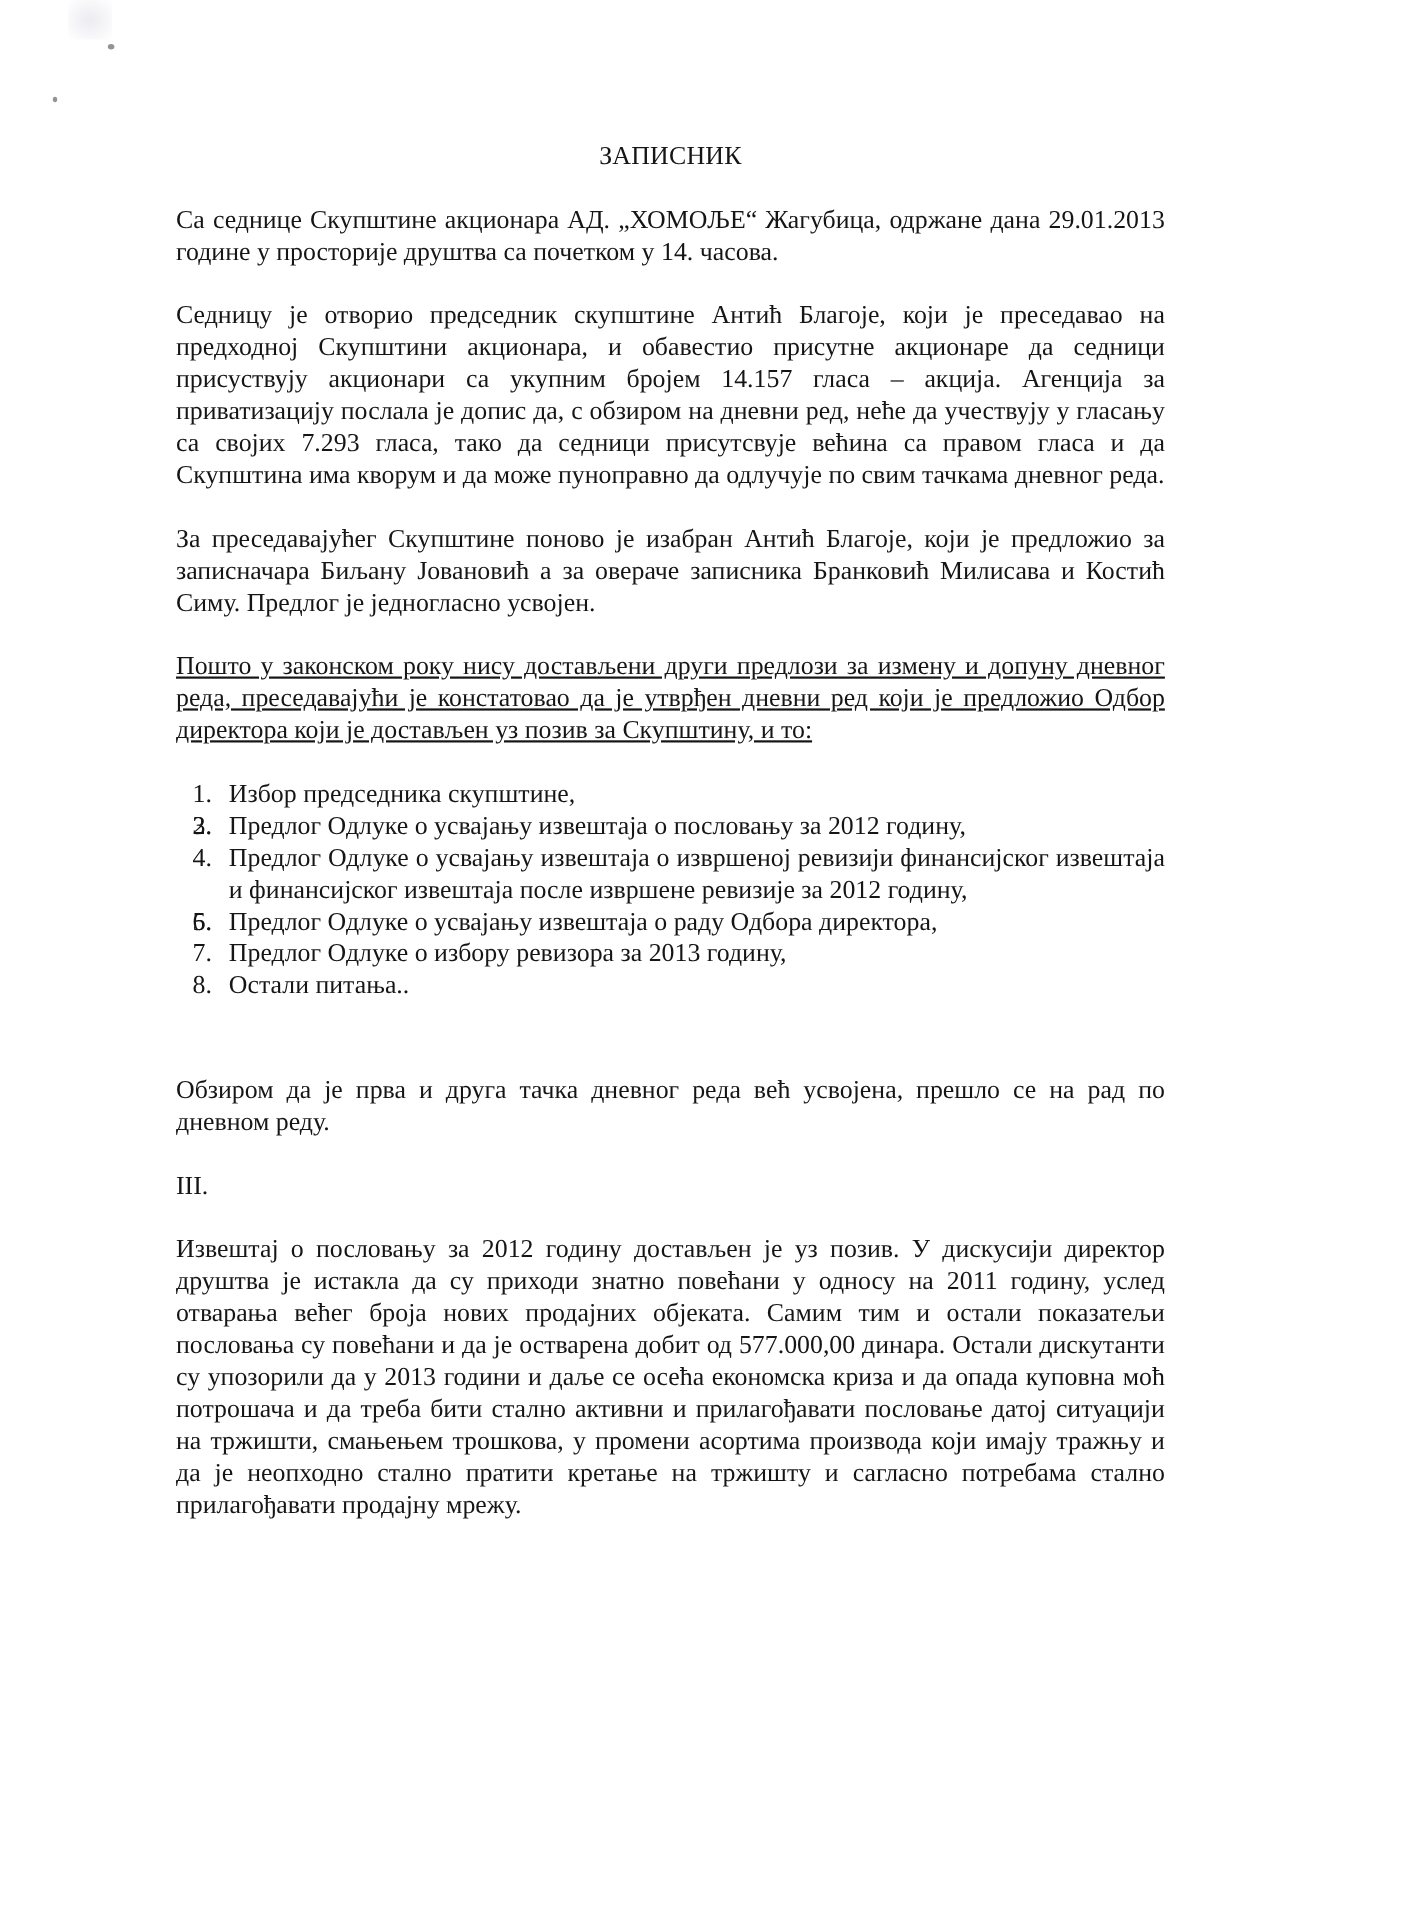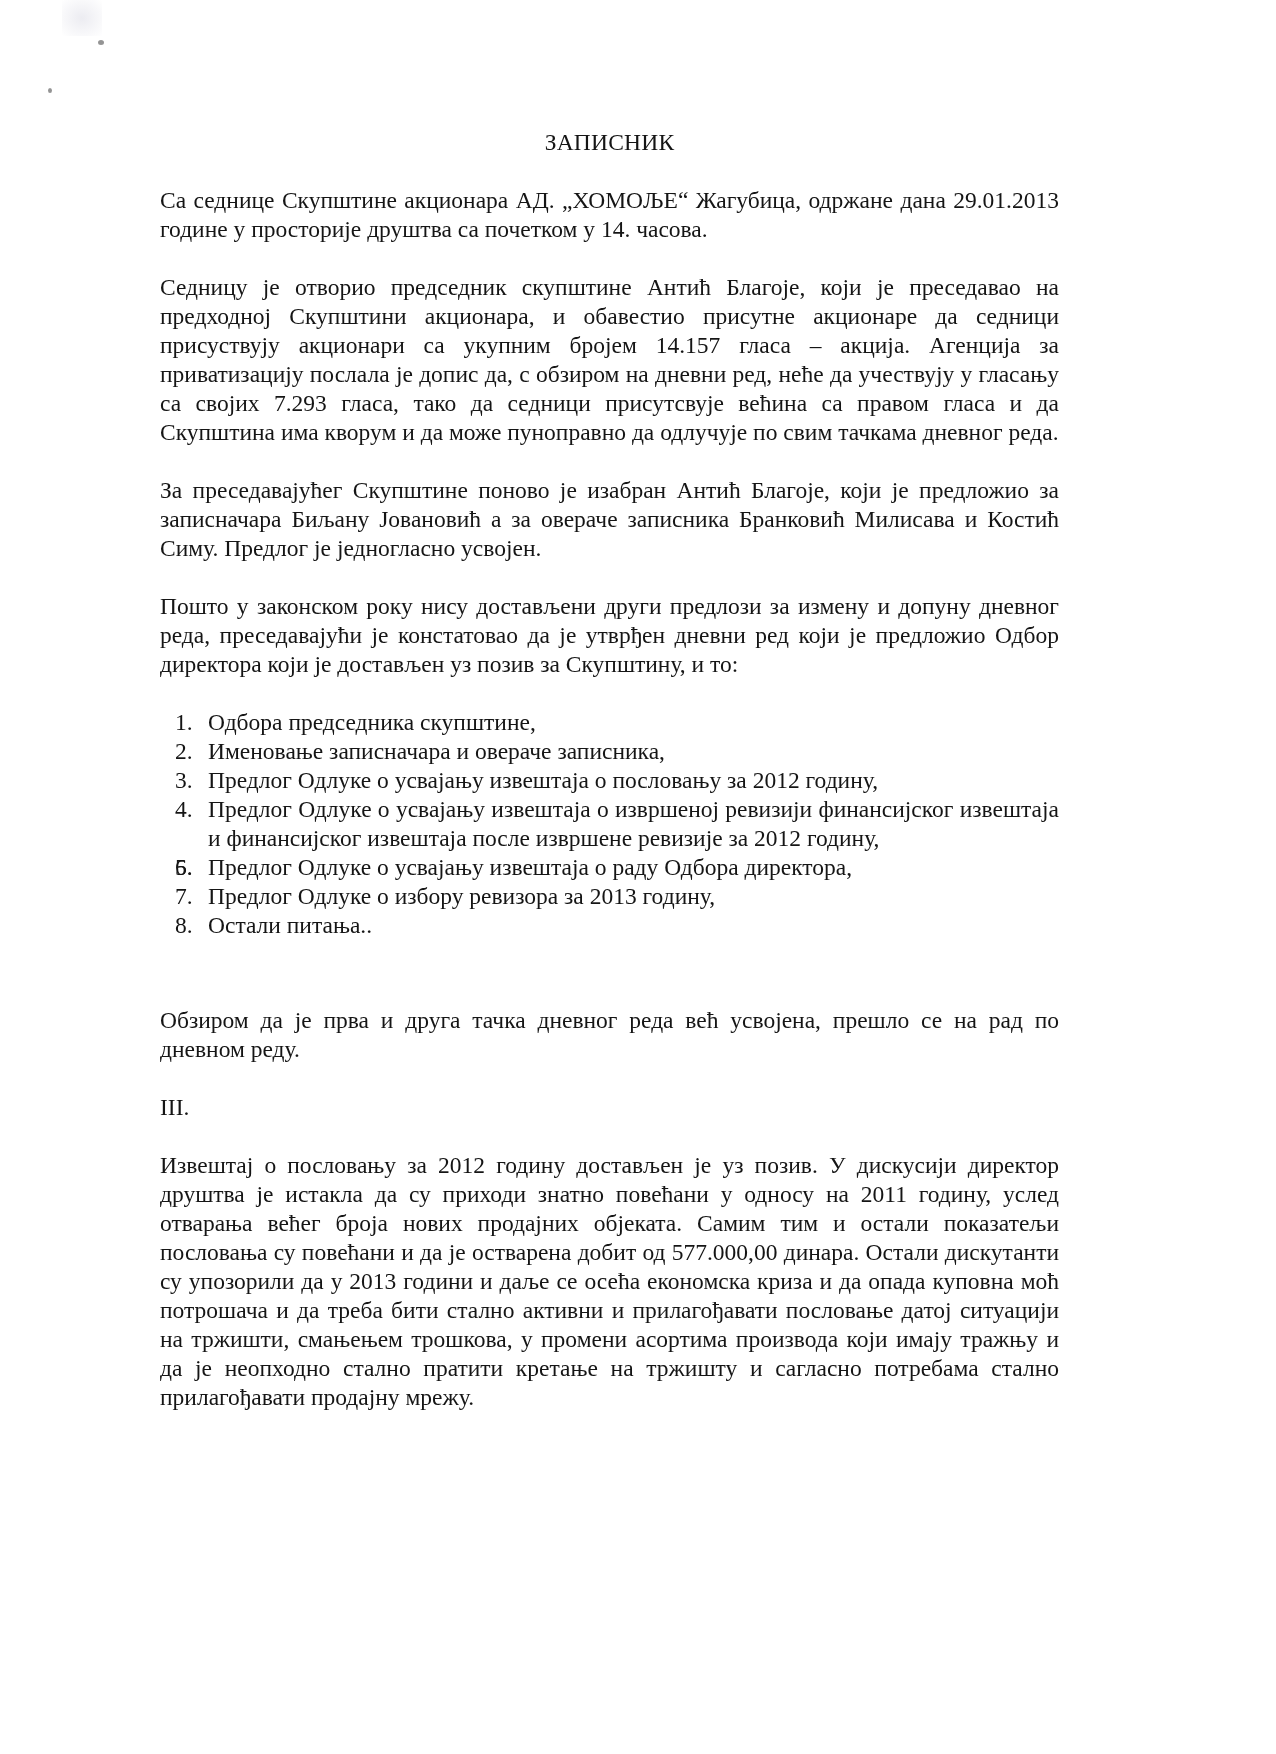--- a/index.html
+++ b/index.html
@@ -88,25 +88,25 @@
 
   <div class="content">
     <div class="title">ЗАПИСНИК</div>
 
     <p class="para">Са седнице Скупштине акционара АД. „ХОМОЉЕ“ Жагубица, одржане  дана 29.01.2013 године у просторије друштва са  почетком у 14. часова.</p>
 
     <p class="para">Седницу је отворио председник скупштине Антић Благоје, који је преседавао на предходној  Скупштини акционара, и обавестио присутне акционаре да седници присуствују акционари са укупним бројем 14.157 гласа – акција. Агенција за приватизацију послала је допис да, с обзиром на дневни ред, неће да учествују у гласању са својих 7.293 гласа, тако да седници присутсвује већина са правом гласа и да Скупштина има кворум и да може пуноправно да одлучује по свим тачкама дневног реда.</p>
 
     <p class="para">За преседавајућег Скупштине  поново је изабран Антић Благоје, који је предложио за записначара Биљану Јовановић а за овераче записника  Бранковић Милисава и Костић Симу. Предлог је једногласно усвојен.</p>
 
-    <p class="para" style="">Пошто у законском року нису достављени други предлози за измену и допуну дневног реда, преседавајући је констатовао да је утврђен дневни ред који је предложио Одбор директора који је достављен уз позив за Скупштину, и то:</p>
+    <p class="para" style="text-decoration:underline;">Пошто у законском року нису достављени други предлози за измену и допуну дневног реда, преседавајући је констатовао да је утврђен дневни ред који је предложио Одбор директора који је достављен уз позив за Скупштину, и то:</p>
 
     <ol class="agenda">
-      <li><span class="num">1.</span><span>Одбора председника скупштине,</span></li>
-      <li><span class="num">2.</span><span>Именовање записначара и овераче записника,</span></li>
+      <li><span class="num">1.</span><span>Избор председника скупштине,</span></li>
+      <li><span class="num">2.</span></li>
       <li><span class="num">3.</span><span>Предлог Одлуке о усвајању извештаја о пословању за 2012 годину,</span></li>
       <li><span class="num">4.</span><span>Предлог Одлуке о усвајању извештаја о извршеној ревизији  финансијског извештаја и финансијског извештаја после извршене ревизије за 2012 годину,</span></li>
       <li><span class="num">5.</span></li>
       <li><span class="num">6.</span><span>Предлог  Одлуке о усвајању извештаја о раду  Одбора директора,</span></li>
       <li><span class="num">7.</span><span>Предлог Одлуке о избору ревизора за 2013 годину,</span></li>
       <li><span class="num">8.</span><span>Остали питања..</span></li>
     </ol>
 
     <p class="para" style="margin-top:66px;">Обзиром да је прва и друга тачка дневног реда већ усвојена, прешло се на  рад по дневном реду.</p>
 

